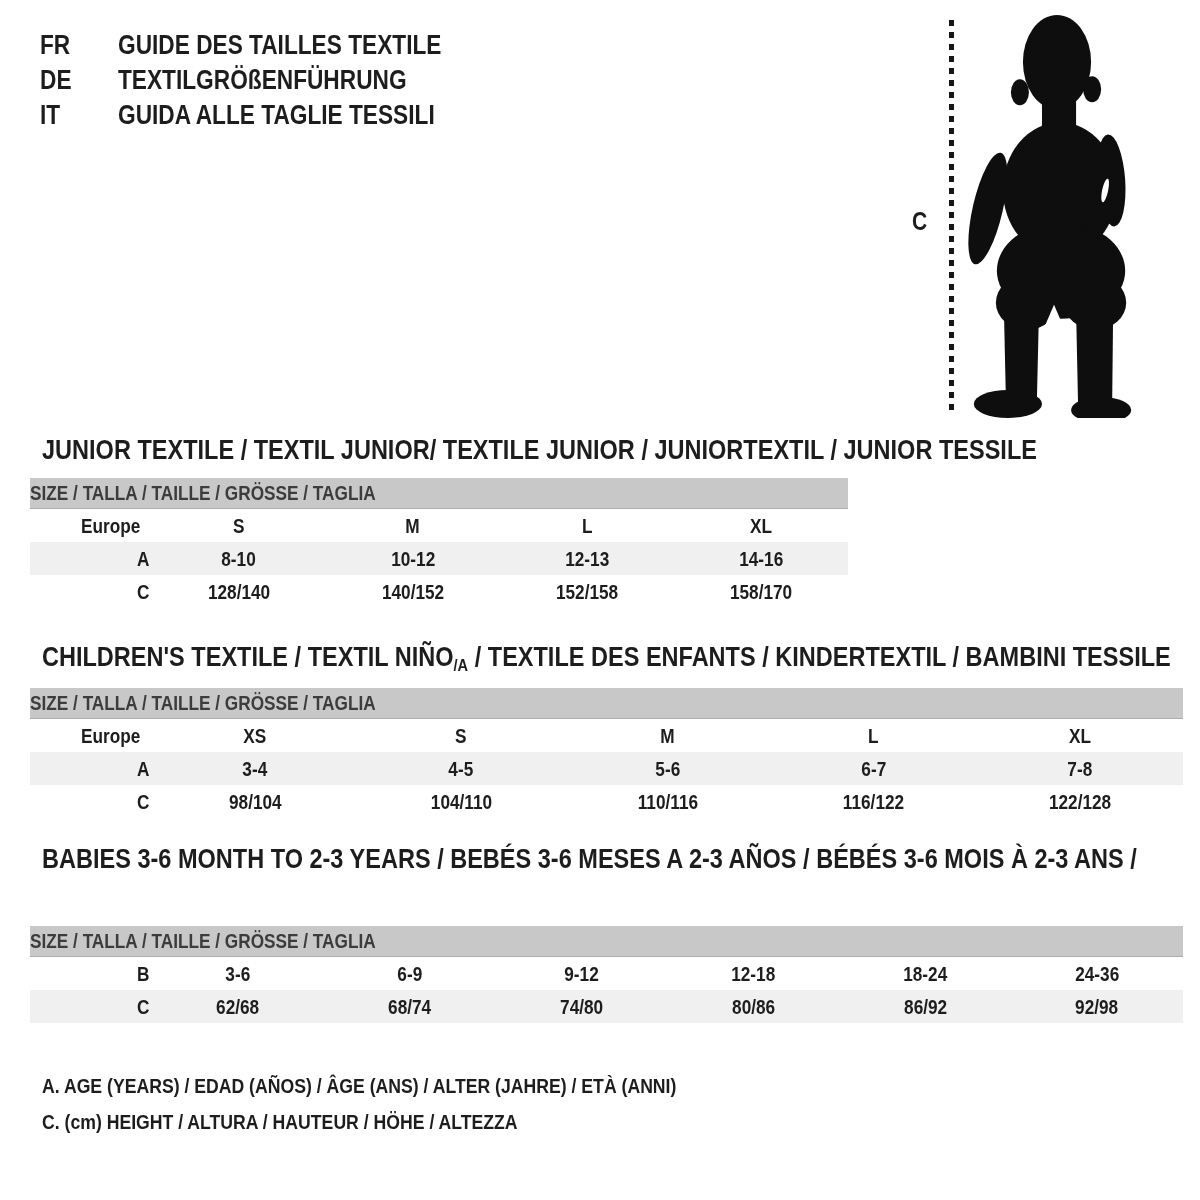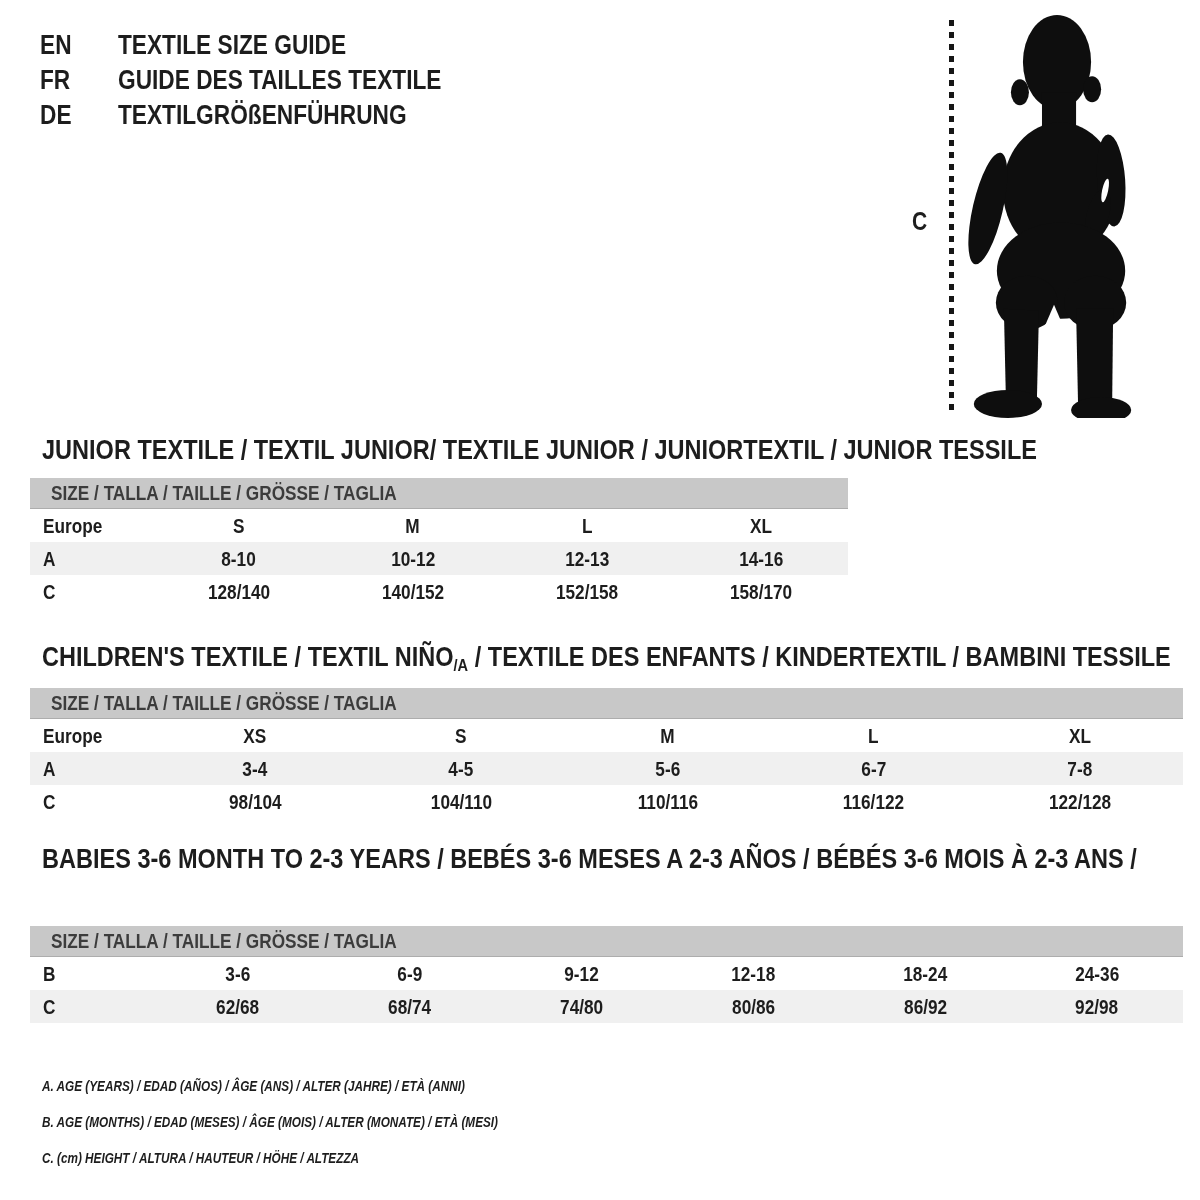--- a/index.html
+++ b/index.html
@@ -31,48 +31,48 @@
   .t-babies-title{top:842px;text-align:right;}
   .sub{font-size:0.62em;vertical-align:-0.28em;}
 
   
   .size-table{position:absolute;left:30px;}
   .tbl-junior{top:478px;width:818px;}
   .tbl-children{top:688px;width:1153px;}
   .tbl-babies{top:926px;width:1153px;}
   .size-bar{
     height:31px;background:#c8c8c8;border-bottom:1px solid #adadad;box-sizing:border-box;
-    display:flex;align-items:center;padding-left:21px;font-size:20.5px;color:#3c3c3c;
+    display:flex;align-items:center;padding-left:0;font-size:20.5px;color:#3c3c3c;
   }
   .trow{display:flex;align-items:center;height:33px;font-size:20.5px;background:#ffffff;}
   .trow.shaded{background:#f0f0f0;}
-  .tlabel{width:122px;padding-left:13px;box-sizing:border-box;text-align:left;}
+  .tlabel{width:122px;padding-left:13px;box-sizing:border-box;text-align:right;}
   .tcell{flex:1;text-align:center;}
 
   
-  .legend{position:absolute;left:42px;top:1068px;font-size:14px;font-style:italic;}
+  .legend{position:absolute;left:42px;top:1068px;font-size:21px;}
   .legend-line{height:36px;display:flex;align-items:center;}
 </style>
 </head>
 <body>
 
 <div class="page">
 
   <div class="lang-list">
     <div class="lang-row">
-      <span class="lang-code cx">EN</span>
-      <span class="cx">TEXTILE SIZE GUIDE</span>
-    </div>
-    <div class="lang-row">
       <span class="lang-code cx">FR</span>
       <span class="cx">GUIDE DES TAILLES TEXTILE</span>
     </div>
     <div class="lang-row">
       <span class="lang-code cx">DE</span>
       <span class="cx">TEXTILGRÖßENFÜHRUNG</span>
+    </div>
+    <div class="lang-row">
+      <span class="lang-code cx">IT</span>
+      <span class="cx">GUIDA ALLE TAGLIE TESSILI</span>
     </div>
   </div>
 
   <div class="measure-line"></div>
   <div class="measure-label"><span class="cx">C</span></div>
   <svg class="silhouette" width="174" height="406" viewBox="0 0 170 405" aria-hidden="true">
     <g fill="#0e0e0e">
       <ellipse cx="93" cy="50" rx="34" ry="47"></ellipse>
       <ellipse cx="56" cy="80" rx="9" ry="13"></ellipse>
       <ellipse cx="128" cy="77" rx="9" ry="13"></ellipse>
@@ -181,20 +181,17 @@
       <span class="tcell"><span class="cxc">86/92</span></span>
       <span class="tcell"><span class="cxc">92/98</span></span>
     </div>
   </div>
 
   <div class="legend">
     <div class="legend-line">
         <span class="cx">A. AGE (YEARS) / EDAD (AÑOS) / ÂGE (ANS) / ALTER (JAHRE) / ETÀ (ANNI)</span>
       </div>
     <div class="legend-line">
-        <span class="cx">B. AGE (MONTHS) / EDAD (MESES) / ÂGE (MOIS) / ALTER (MONATE) / ETÀ (MESI)</span>
-      </div>
-    <div class="legend-line">
         <span class="cx">C. (cm) HEIGHT / ALTURA / HAUTEUR / HÖHE / ALTEZZA</span>
       </div>
   </div>
 
 </div>
 
 </body></html>

